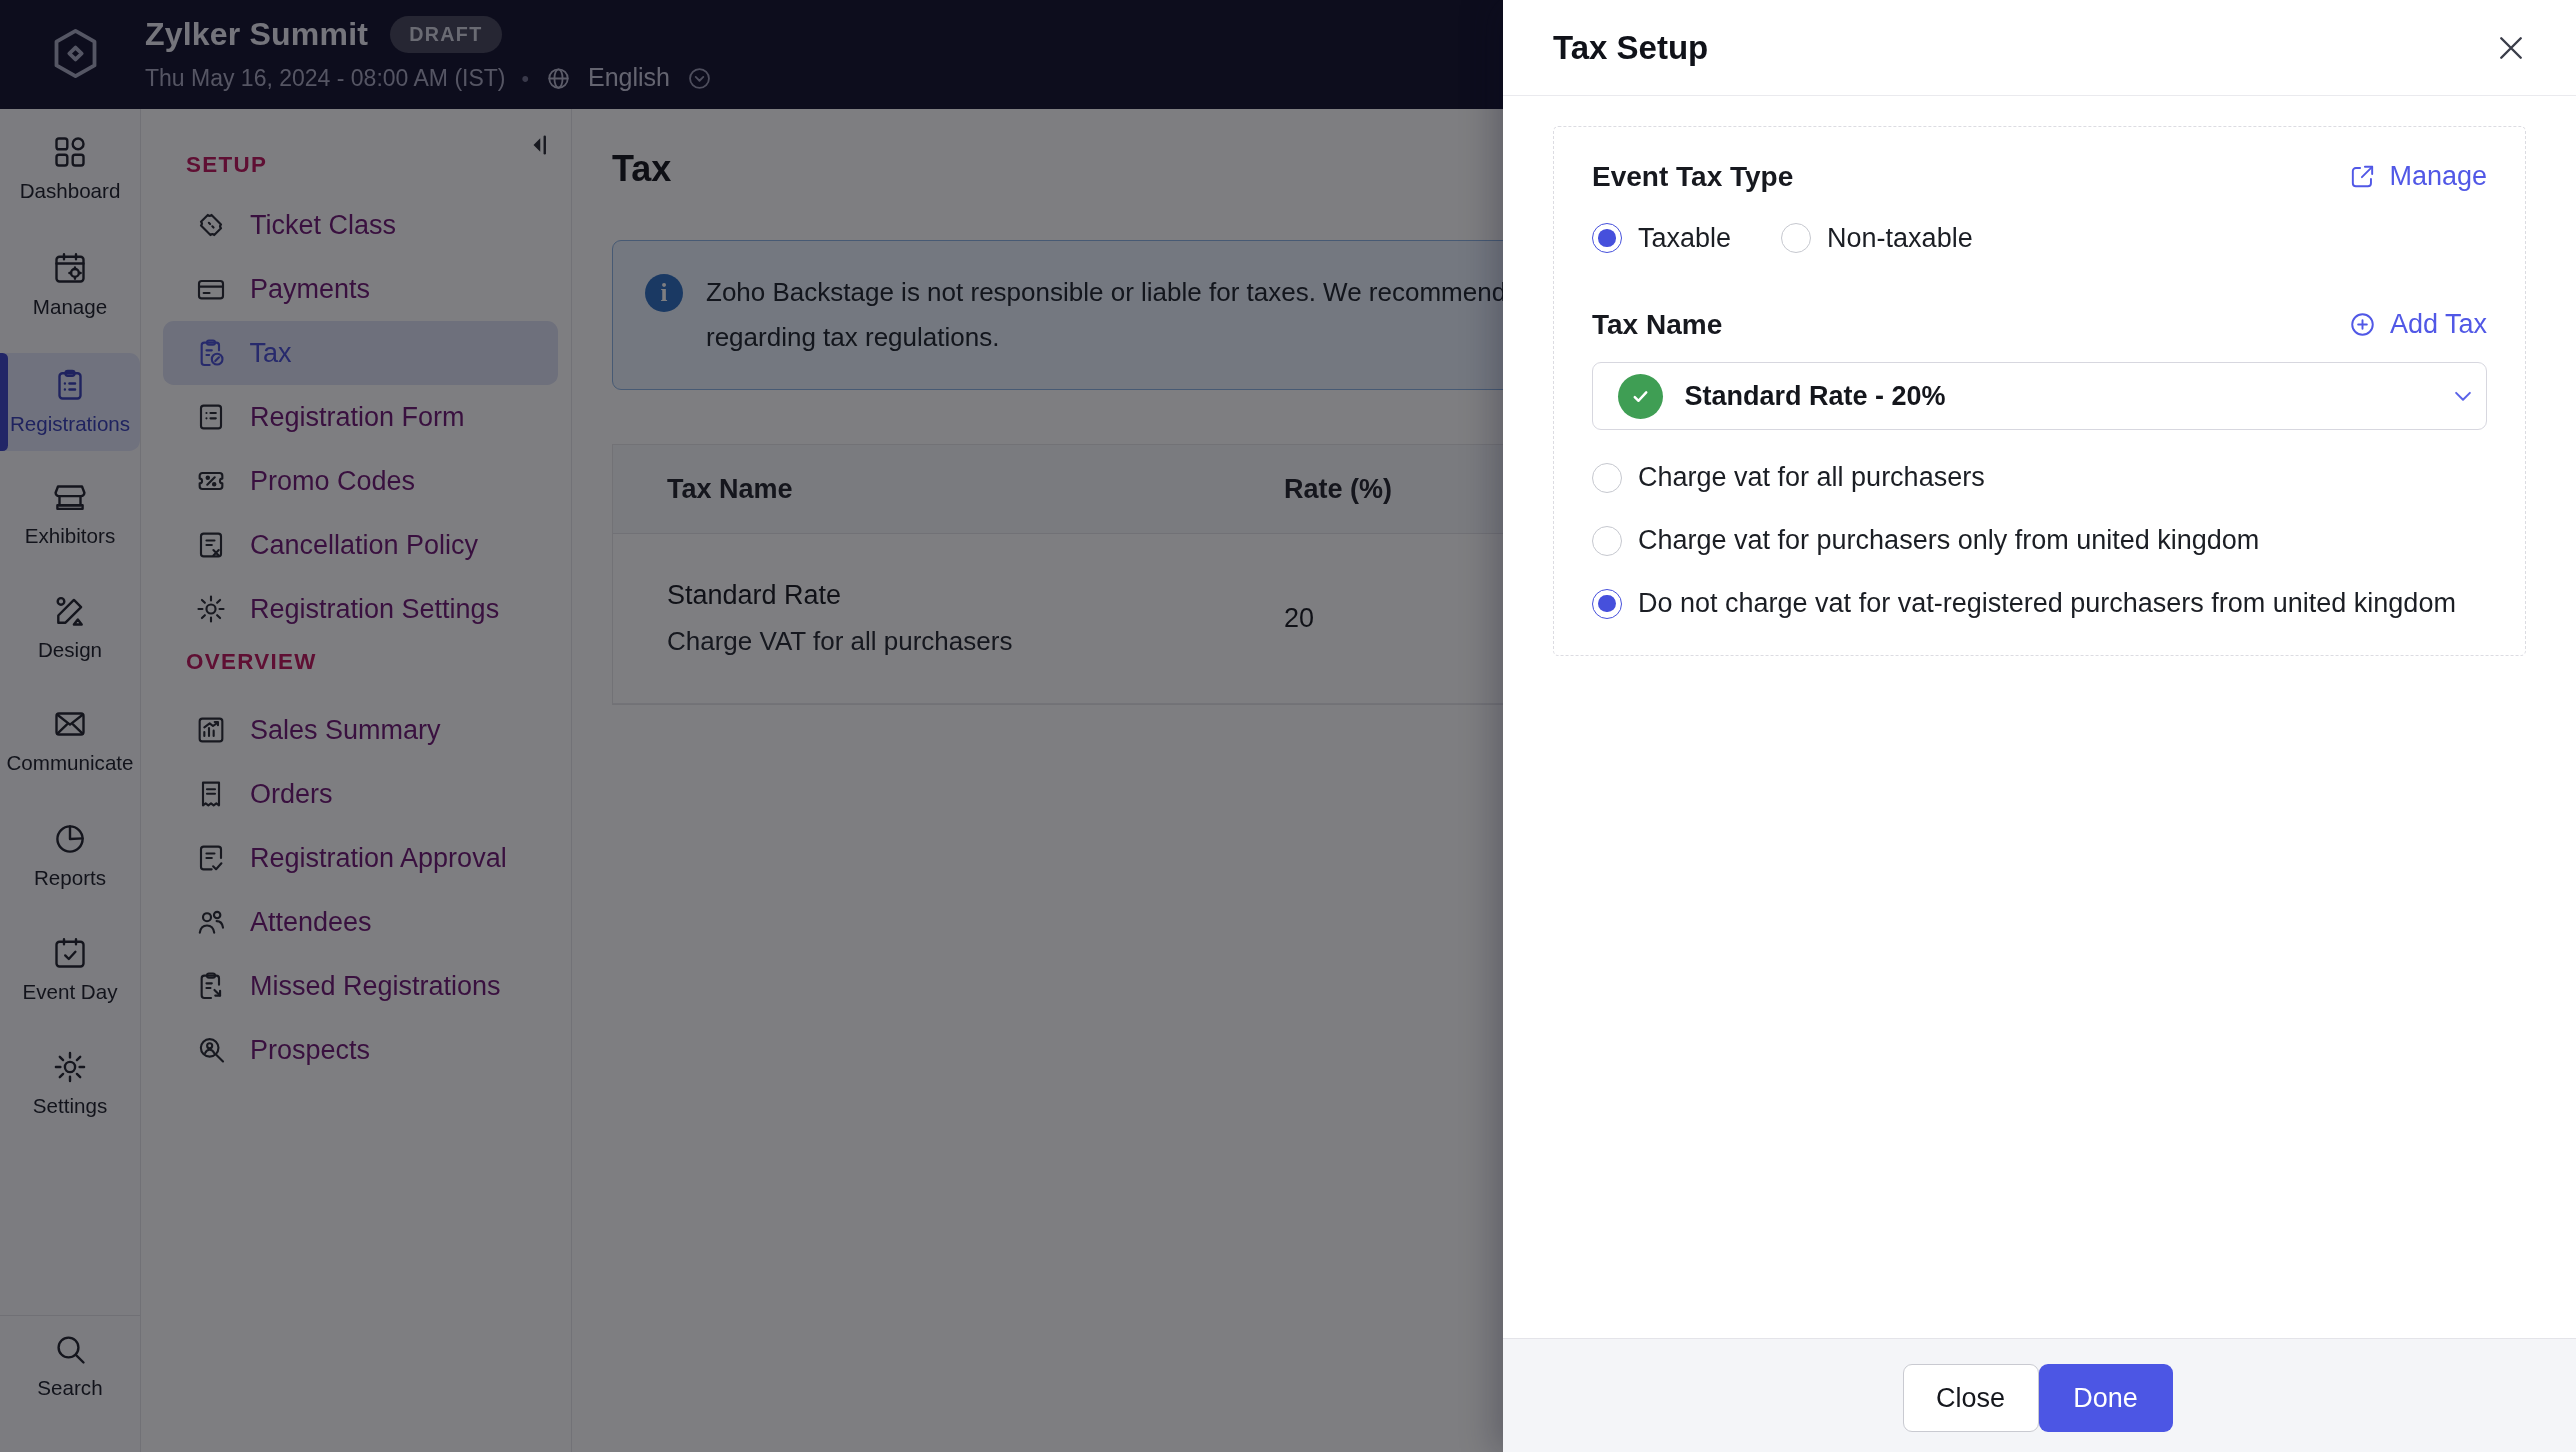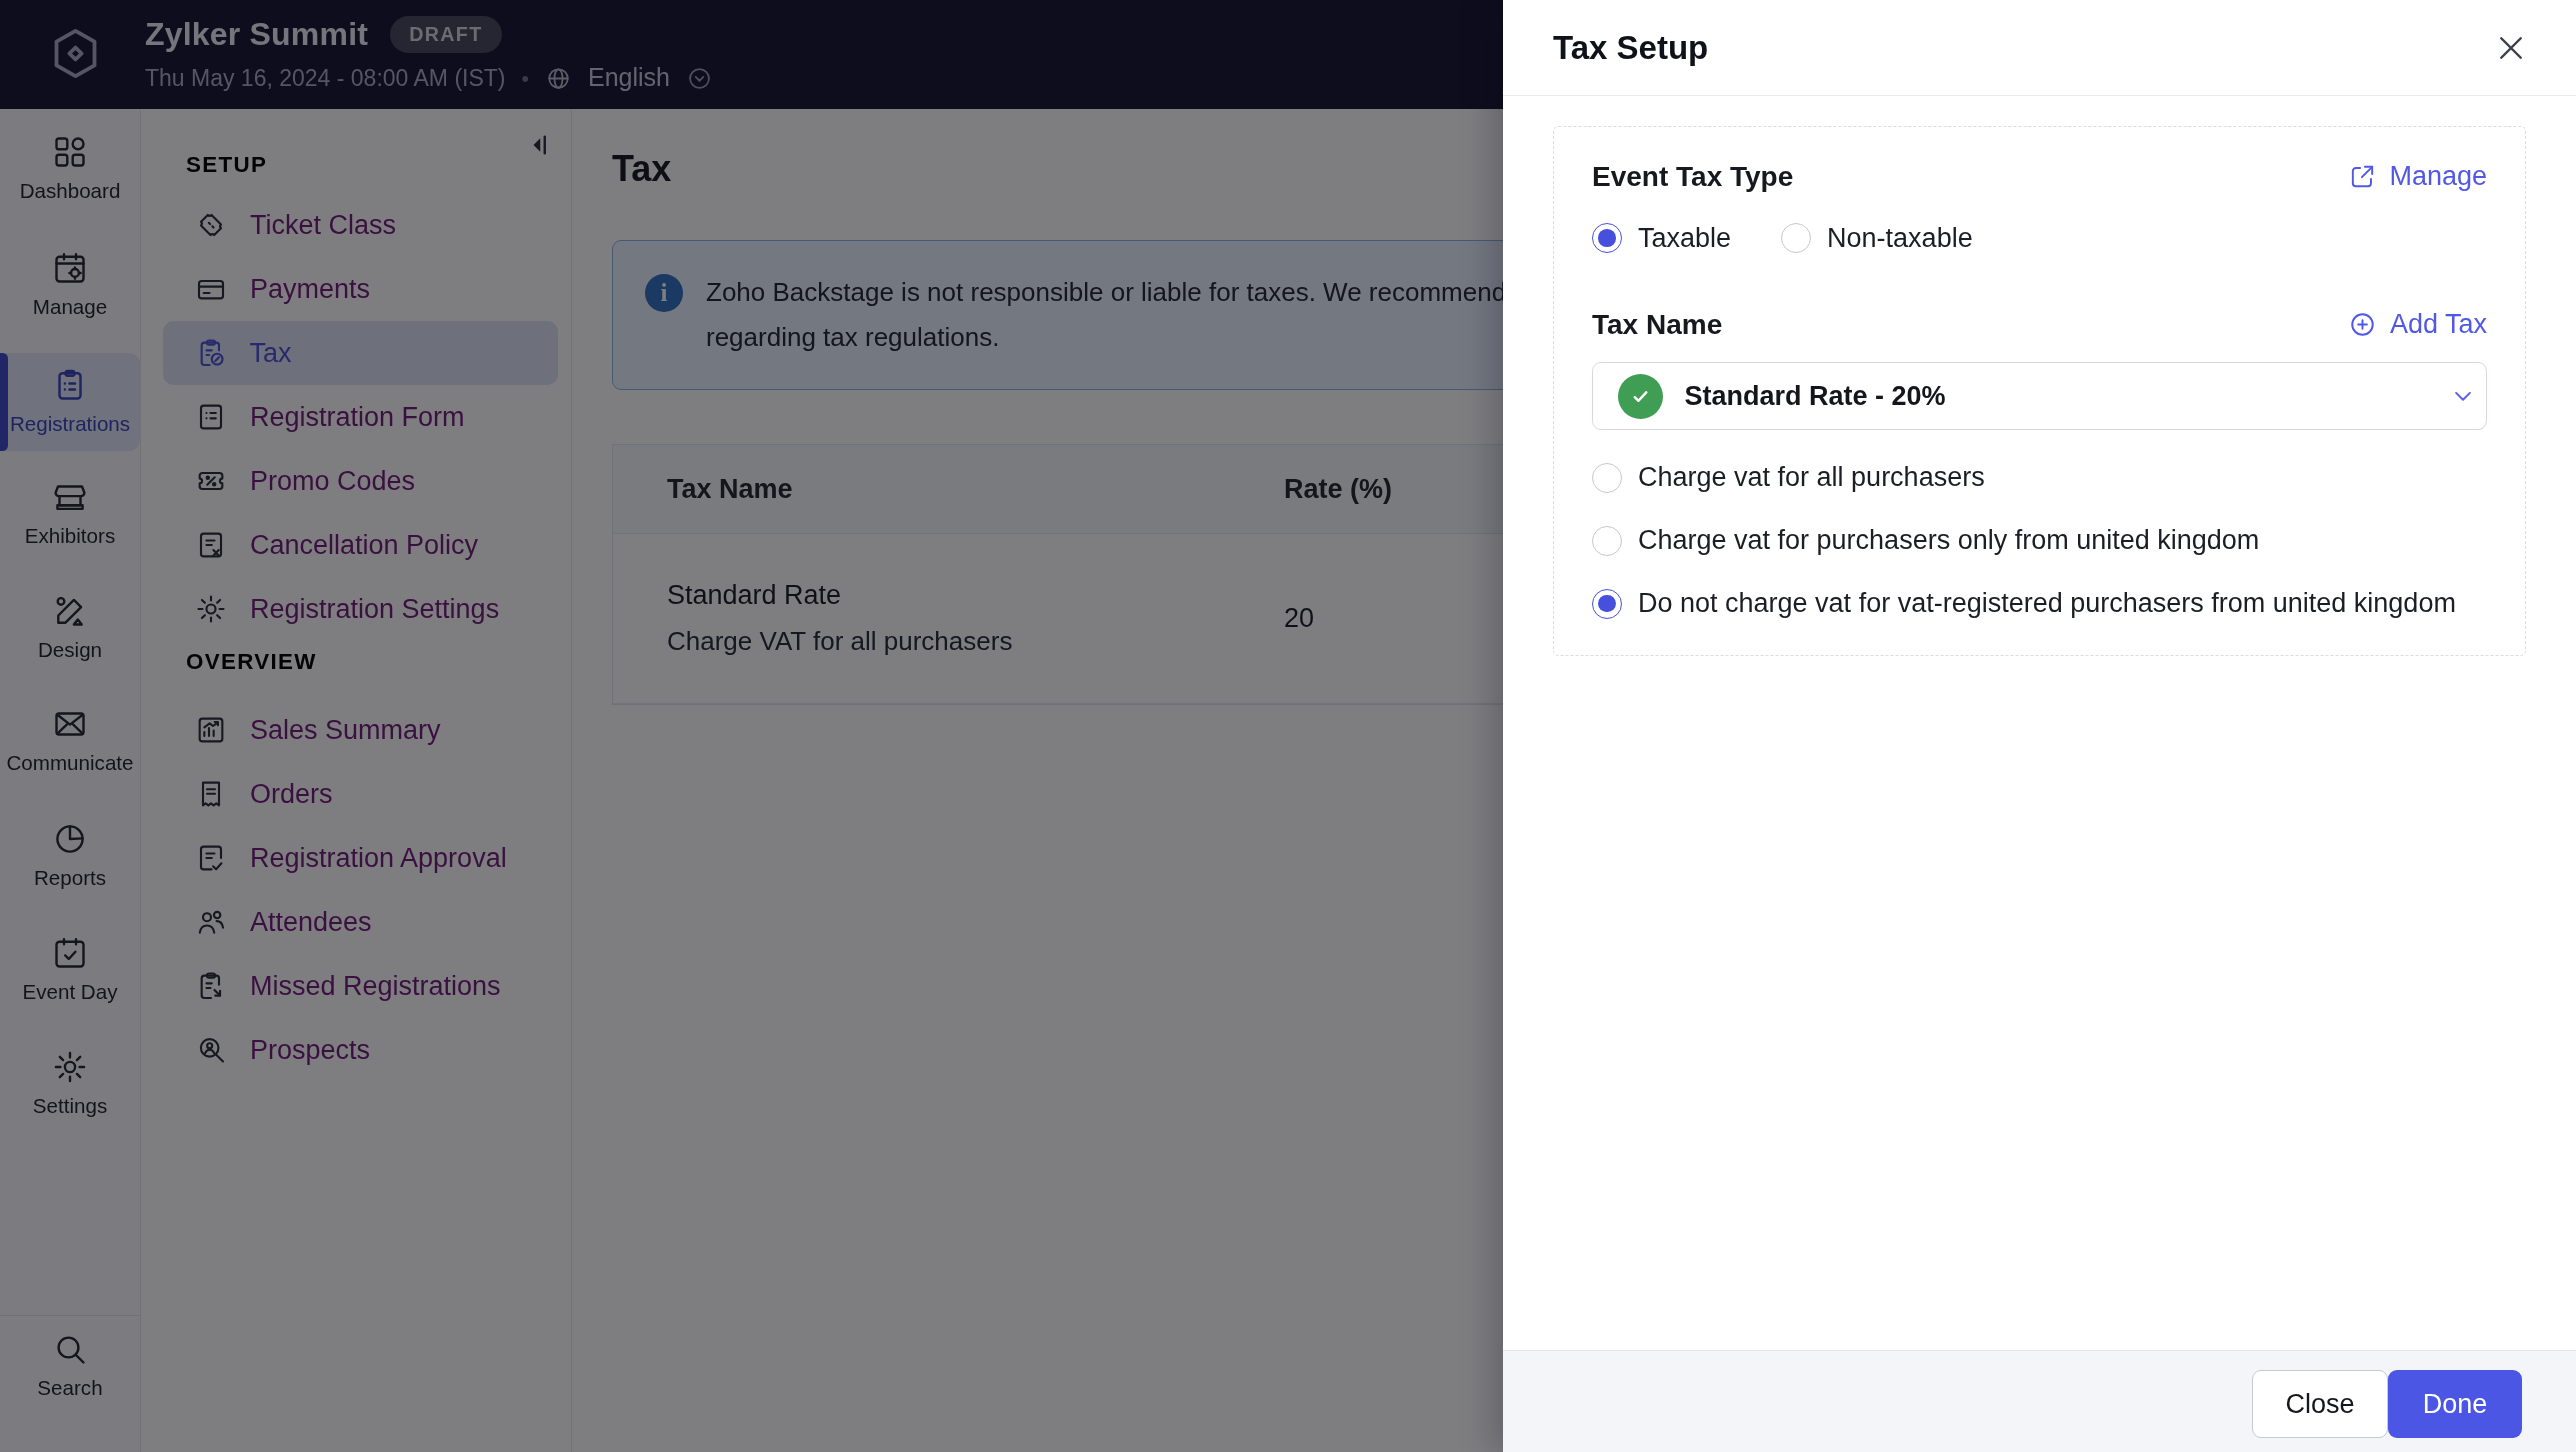--- a/index.html
+++ b/index.html
@@ -35,21 +35,21 @@
   .rail-item.active { background:#E2E6F8; border-radius:0 10.7px 10.7px 0; height:98px; padding-top:14.3px; }
   .rail-item.active::before { content:''; position:absolute; left:0; top:0; bottom:0; width:8px;
                               background:#3F47C8; border-radius:0 5.4px 5.4px 0; }
   .rail-item.active .ric, .rail-item.active .rlb { color:#3A41B8; }
   .rail-divider { position:absolute; left:0; top:1206px; width:140px; height:0.9px; background:#E2E2E7; }
 
   
   .sidebar { position:absolute; left:141px; top:109px; width:431px; height:1343px; background:#FFFFFF;
              border-right:0.9px solid #E6E6EA; z-index:10; }
   .collapse-btn { position:absolute; right:12.5px; top:18px; width:36px; height:36px; color:#2A2C35; cursor:pointer; }
-  .side-label { position:absolute; left:45px; font-size:22.4px; font-weight:700; color:#000000; letter-spacing:1.3px; }
+  .side-label { position:absolute; left:45px; font-size:22.4px; font-weight:700; color:#be185d; letter-spacing:1.3px; }
   .side-group { position:absolute; left:0; width:431px; }
   .side-item { height:64px; display:flex; align-items:center; padding-left:54px; gap:23px;
                font-size:27px; color:#701a75; cursor:pointer; }
   .side-item .sic { width:32px; height:32px; color:#2A2D36; flex:0 0 32px; }
   .side-item.active { background:#DEE2F4; border-radius:10.7px; margin:0 14.3px 0 21.5px; padding-left:32px;
                       color:#4A50D4; }
   .side-item.active .sic { color:#4A50D4; }
 
   
   .content { position:absolute; left:572px; top:109px; width:2004px; height:1343px; background:#fff; }
@@ -96,23 +96,23 @@
   .select { margin-top:21.5px; height:68px; border:1.8px solid #D7D7DF; border-radius:9px; background:#fff;
             display:flex; align-items:center; padding:0 8px 0 25px; cursor:pointer; }
   .sel-check { width:45px; height:45px; border-radius:50%; background:#3F9E54; display:flex;
                align-items:center; justify-content:center; margin-right:21.5px; flex:0 0 45px; }
   .sel-check svg { width:25px; height:25px; }
   .sel-check svg * { stroke:#fff; stroke-width:2.4; fill:none; stroke-linecap:round; stroke-linejoin:round; }
   .sel-text { font-size:27px; font-weight:600; color:#14161C; flex:1; }
   .sel-chev { width:30px; height:30px; color:#5A63E8; }
   .vat-list .radio-opt { margin-top:32px; }
   .vat-list { margin-top:21.5px; }
-  .panel-footer { position:absolute; left:0; bottom:0; width:1073px; height:103px; background:#F4F5F8;
+  .panel-footer { position:absolute; left:0; bottom:0; width:1073px; height:115px; background:#F4F5F8;
                   border-top:0.9px solid #E4E4E9; display:flex; align-items:center;
-                  justify-content:flex-end; padding:4px 54px 0 50px; }
+                  justify-content:center; padding:4px 54px 0 50px; }
   .btn { height:68px; border-radius:9px; font-size:27px; display:flex; align-items:center;
          justify-content:center; cursor:pointer; font-family:inherit; }
   .btn-close { width:136px; background:#fff; border:1.8px solid #C9CAD1; color:#15171D; }
   .btn-done { width:134px; background:#4C56E4; border:none; color:#fff; }
 </style>
 </head>
 <body>
 
 <div id="app">
 

